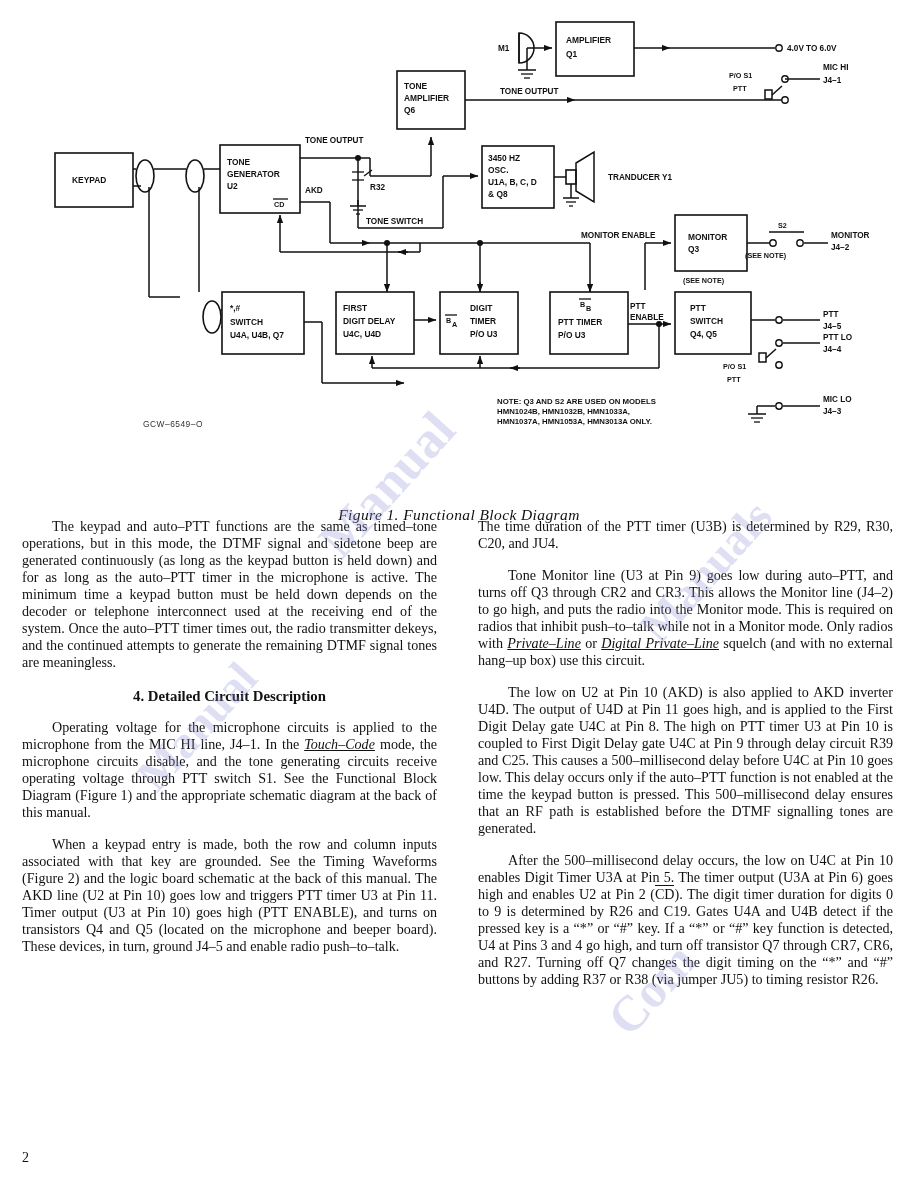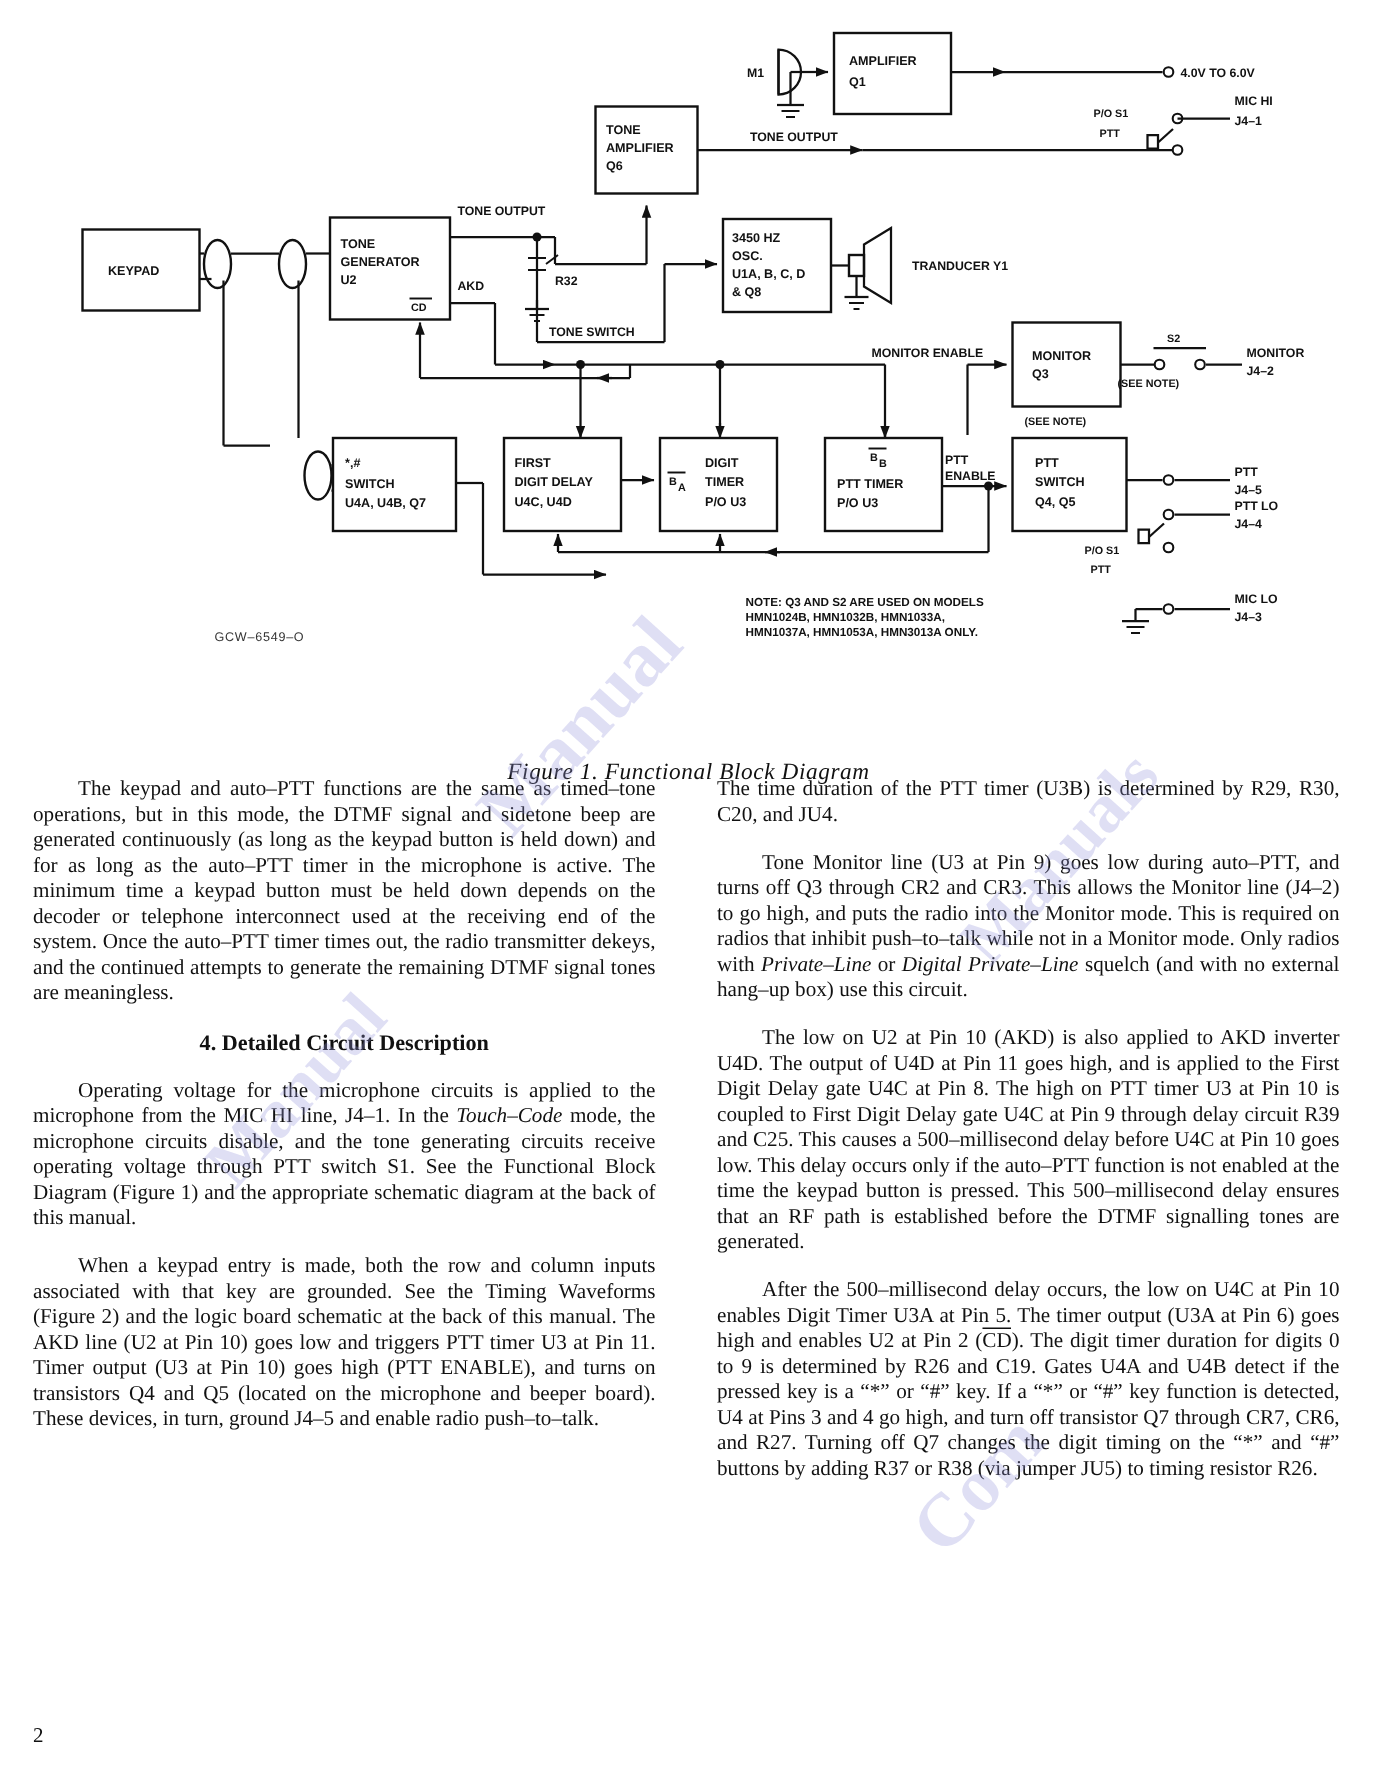--- a/index.html
+++ b/index.html
@@ -114,21 +114,21 @@
     font-size: 14.8px;
     line-height: 18px;
     text-align: center;
     margin: 16px 0 14px 0;
   }
   p.para {
     margin: 0 0 15px 0;
     text-indent: 30px;
   }
   p.para.first-right { text-indent: 0; }
-  .ital { font-style: italic; }
+  .ital { font-style: italic; text-decoration: underline; }
   .ovl {
     border-top: 1.2px solid #111;
     padding-top: 0px;
   }
 
   
   #page-number {
     position: absolute;
     left: 22px;
     top: 1150px;

